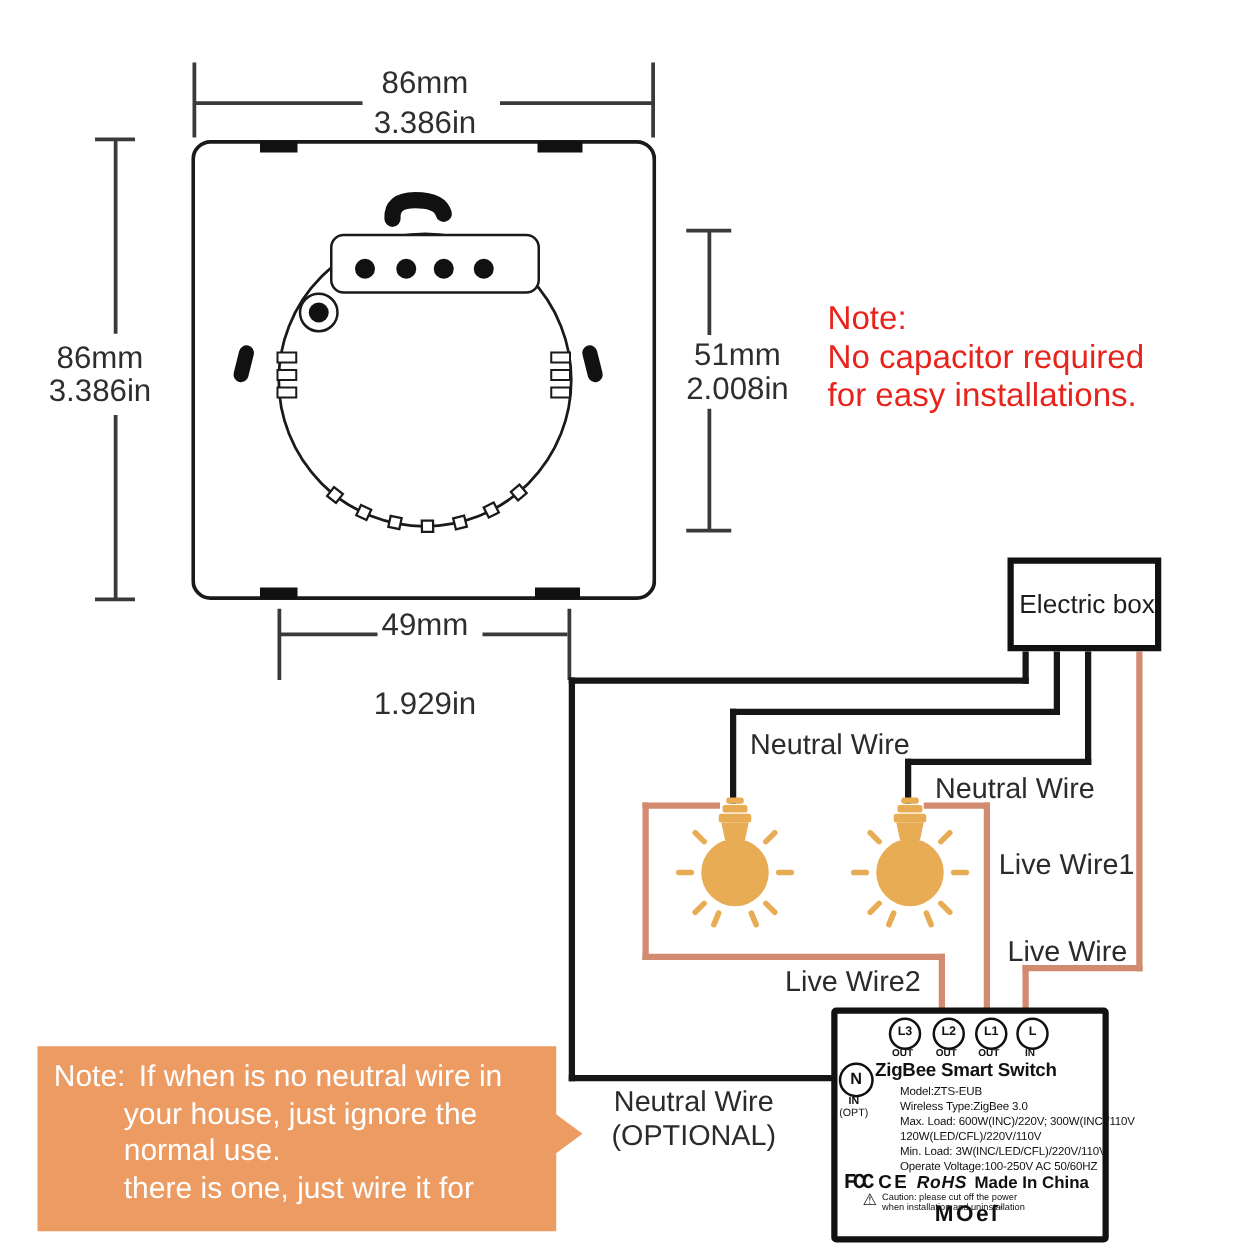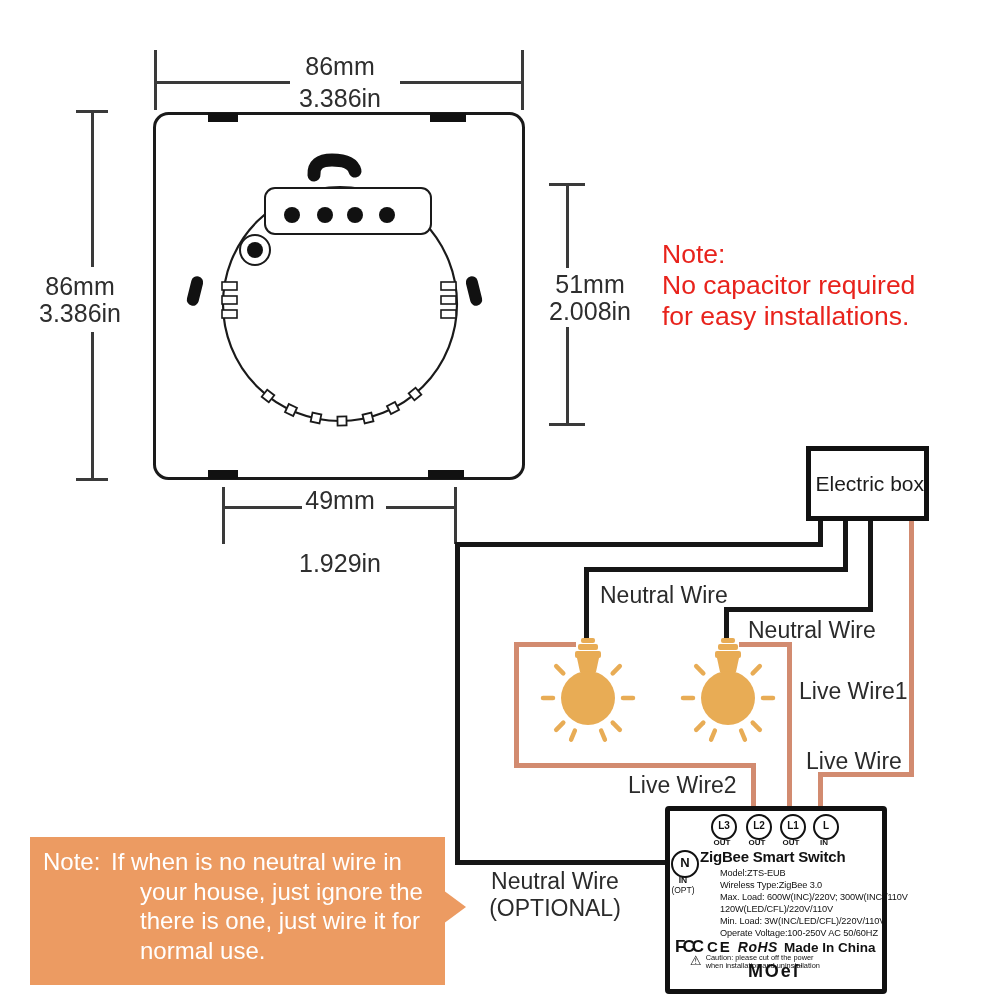--- a/index.html
+++ b/index.html
@@ -17,21 +17,21 @@
   
   .blackbox{position:absolute;background:#fff;border:5px solid #111;z-index:4;}
   
   .term{position:absolute;border:2px solid #111;border-radius:50%;background:#fff;
         text-align:center;font-weight:bold;color:#111;}
   .termdir{position:absolute;font-weight:bold;color:#111;text-align:center;}
   .stitle{position:absolute;font-weight:bold;color:#111;white-space:nowrap;letter-spacing:-0.2px;}
   .specs{position:absolute;color:#111;white-space:nowrap;}
   .specs div{white-space:nowrap;padding-left:20px;}
   .certrow{position:absolute;display:flex;align-items:baseline;white-space:nowrap;color:#111;}
-  .fcc{font-weight:bold;letter-spacing:-3px;}
+  .fcc{font-weight:bold;letter-spacing:-3px;font-family:Liberation Mono, monospace;}
   .ce{font-weight:bold;letter-spacing:2px;}
   .rohs{font-weight:bold;font-style:italic;letter-spacing:0.5px;}
   .made{font-weight:700;}
   .cautionrow{position:absolute;display:flex;align-items:flex-start;color:#111;}
   .warnglyph{font-family:"DejaVu Sans",sans-serif;line-height:1;}
   .brand{position:absolute;text-align:center;font-weight:bold;letter-spacing:2px;color:#111;}
   .brand sup{font-size:8px;vertical-align:super;}
   
   .p-term{width:24px;height:24px;font-size:11px;line-height:22px;}
   .p-dir{font-size:9.5px;width:34px;}
@@ -45,21 +45,21 @@
   .indent1{padding-left:36px;}
   .indent2{padding-left:32px;}
   
   #red-note{position:absolute;left:662px;top:239px;font-size:26.5px;line-height:31px;
             color:#e8231c;z-index:3;}
   #orange-note{position:absolute;left:30px;top:837px;width:389px;height:128px;
                background:#ec9b62;color:#fff;font-size:24px;line-height:29.5px;
                padding:10px 13px;z-index:6;}
   #orange-note .row1{display:flex;}
   #orange-note .nlabel{width:68px;flex:none;}
-  #orange-note .cont{margin-left:97px;}
+  #orange-note .cont{margin-left:56px;}
   #note-pointer{position:absolute;left:443px;top:890px;width:0;height:0;z-index:6;
                 border-top:17px solid transparent;border-bottom:17px solid transparent;
                 border-left:23px solid #ec9b62;}
   #electric-box{left:806px;top:446px;width:113px;height:65px;display:flex;
                 align-items:center;justify-content:flex-end;font-size:21px;color:#1c1c1c;}
   #switch2{left:665px;top:806px;width:212px;height:178px;border-radius:4px;}
   .optlabel{position:absolute;text-align:center;color:#111;}
 </style>
 </head>
 <body>
@@ -300,18 +300,18 @@
     </div>
     <div class="brand" style="left:0;right:0;margin:auto;top:150px;width:80px;font-size:18px;"><span>MOeſ</span><sup>’</sup></div>
   </div>
 
   <div id="orange-note">
     <div class="row1">
       <span class="nlabel">Note:</span>
       <span>If when is no neutral wire in</span>
     </div>
     <div class="cont">your house, just ignore the</div>
+    <div class="cont">normal use.</div>
     <div class="cont">there is one, just wire it for</div>
-    <div class="cont">normal use.</div>
   </div>
   <div id="note-pointer"></div>
 
 </div>
 
 </body></html>

